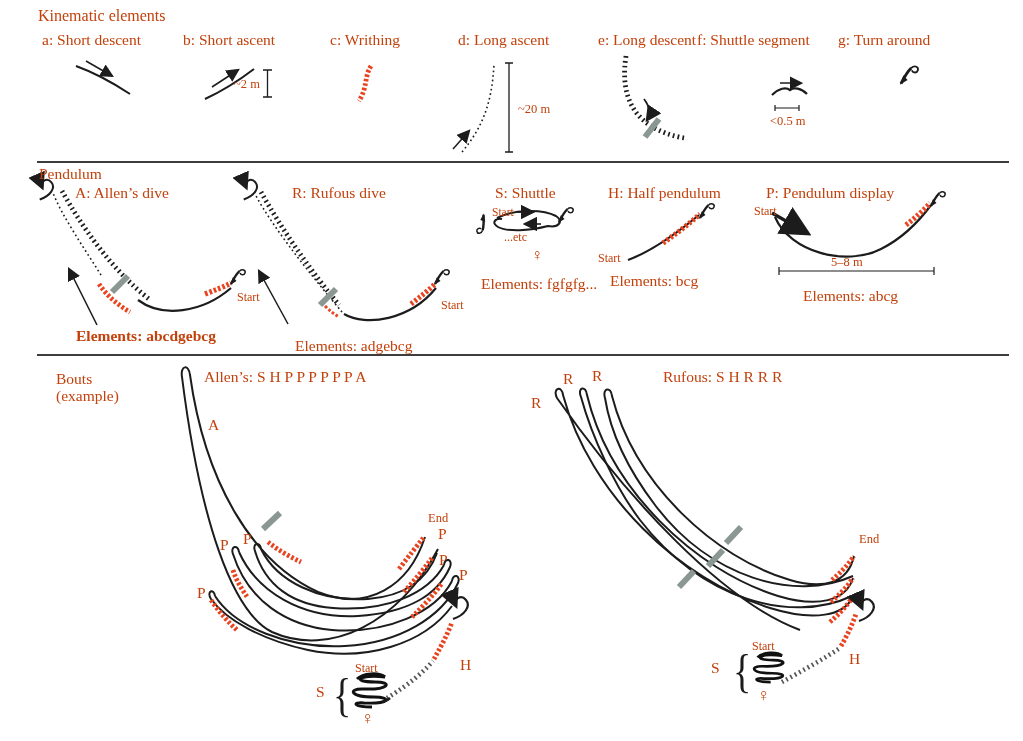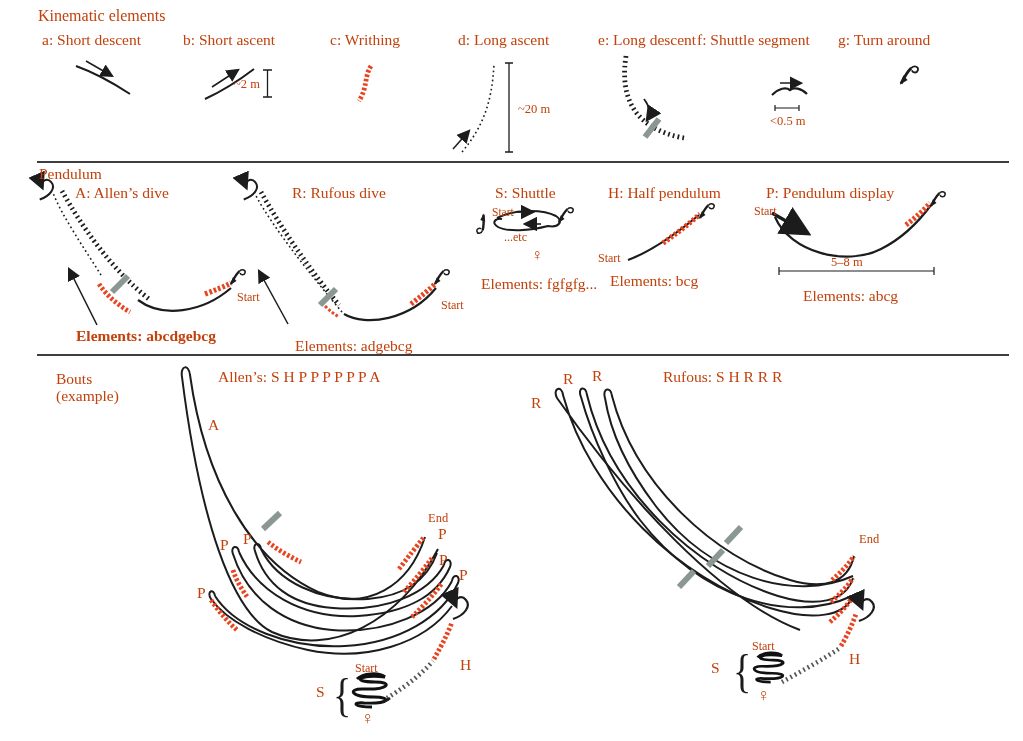--- a/index.html
+++ b/index.html
@@ -192,21 +192,21 @@
   <div class="t" style="left:608px;top:184px;">H: Half pendulum</div>
   <div class="t sm" style="left:598px;top:252px;">Start</div>
   <div class="t" style="left:610px;top:272px;">Elements: bcg</div>
   <div class="t" style="left:766px;top:184px;">P: Pendulum display</div>
   <div class="t sm" style="left:754px;top:205px;">Start</div>
   <div class="t med" style="left:831px;top:255px;">5–8 m</div>
   <div class="t" style="left:803px;top:287px;">Elements: abcg</div>
 
   <div class="t" style="left:56px;top:370px;">Bouts</div>
   <div class="t" style="left:56px;top:387px;">(example)</div>
-  <div class="t" style="left:218px;top:368px;">Allen’s: S H P P P P P P A</div>
+  <div class="t" style="left:204px;top:368px;">Allen’s: S H P P P P P P A</div>
   <div class="t" style="left:208px;top:416px;">A</div>
   <div class="t" style="left:220px;top:536px;">P</div>
   <div class="t" style="left:243px;top:530px;">P</div>
   <div class="t" style="left:197px;top:584px;">P</div>
   <div class="t" style="left:438px;top:525px;">P</div>
   <div class="t" style="left:439px;top:551px;">P</div>
   <div class="t" style="left:459px;top:566px;">P</div>
   <div class="t med" style="left:428px;top:511px;">End</div>
   <div class="t" style="left:460px;top:656px;">H</div>
   <div class="t" style="left:316px;top:683px;">S</div>

